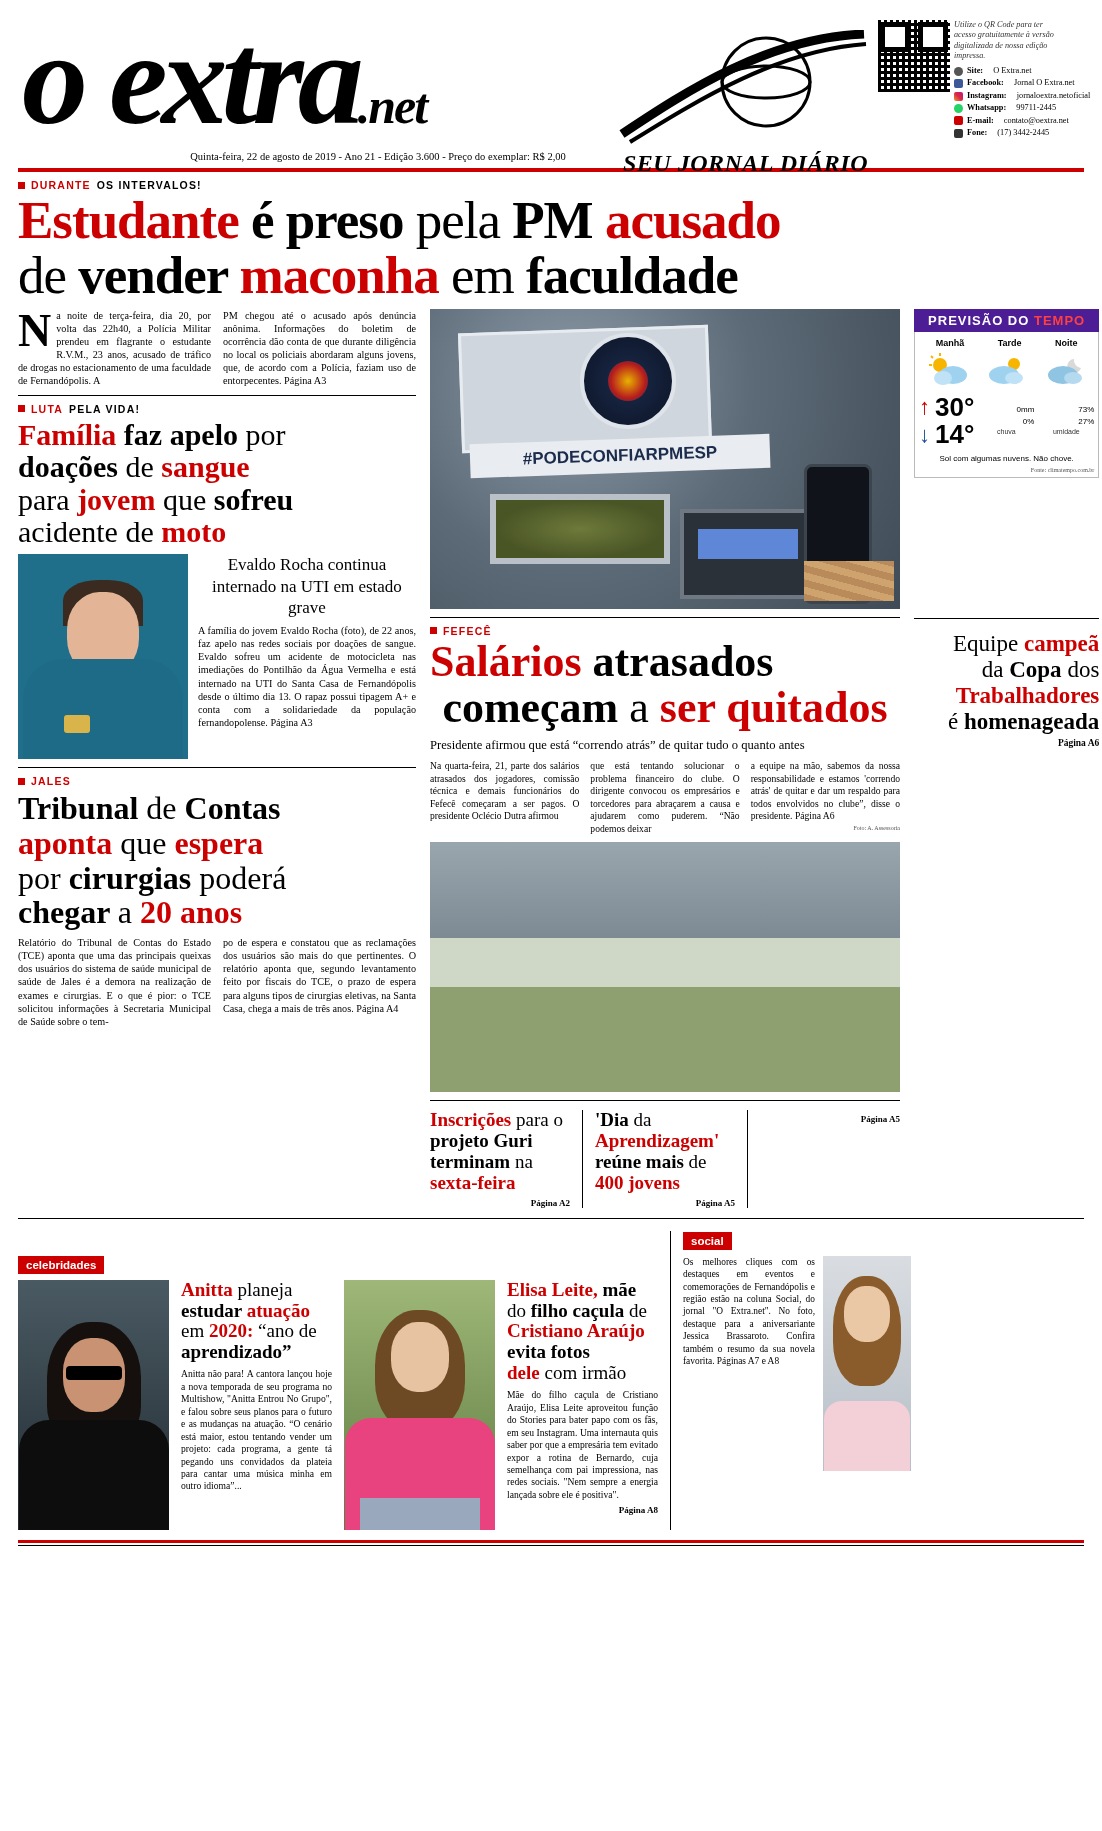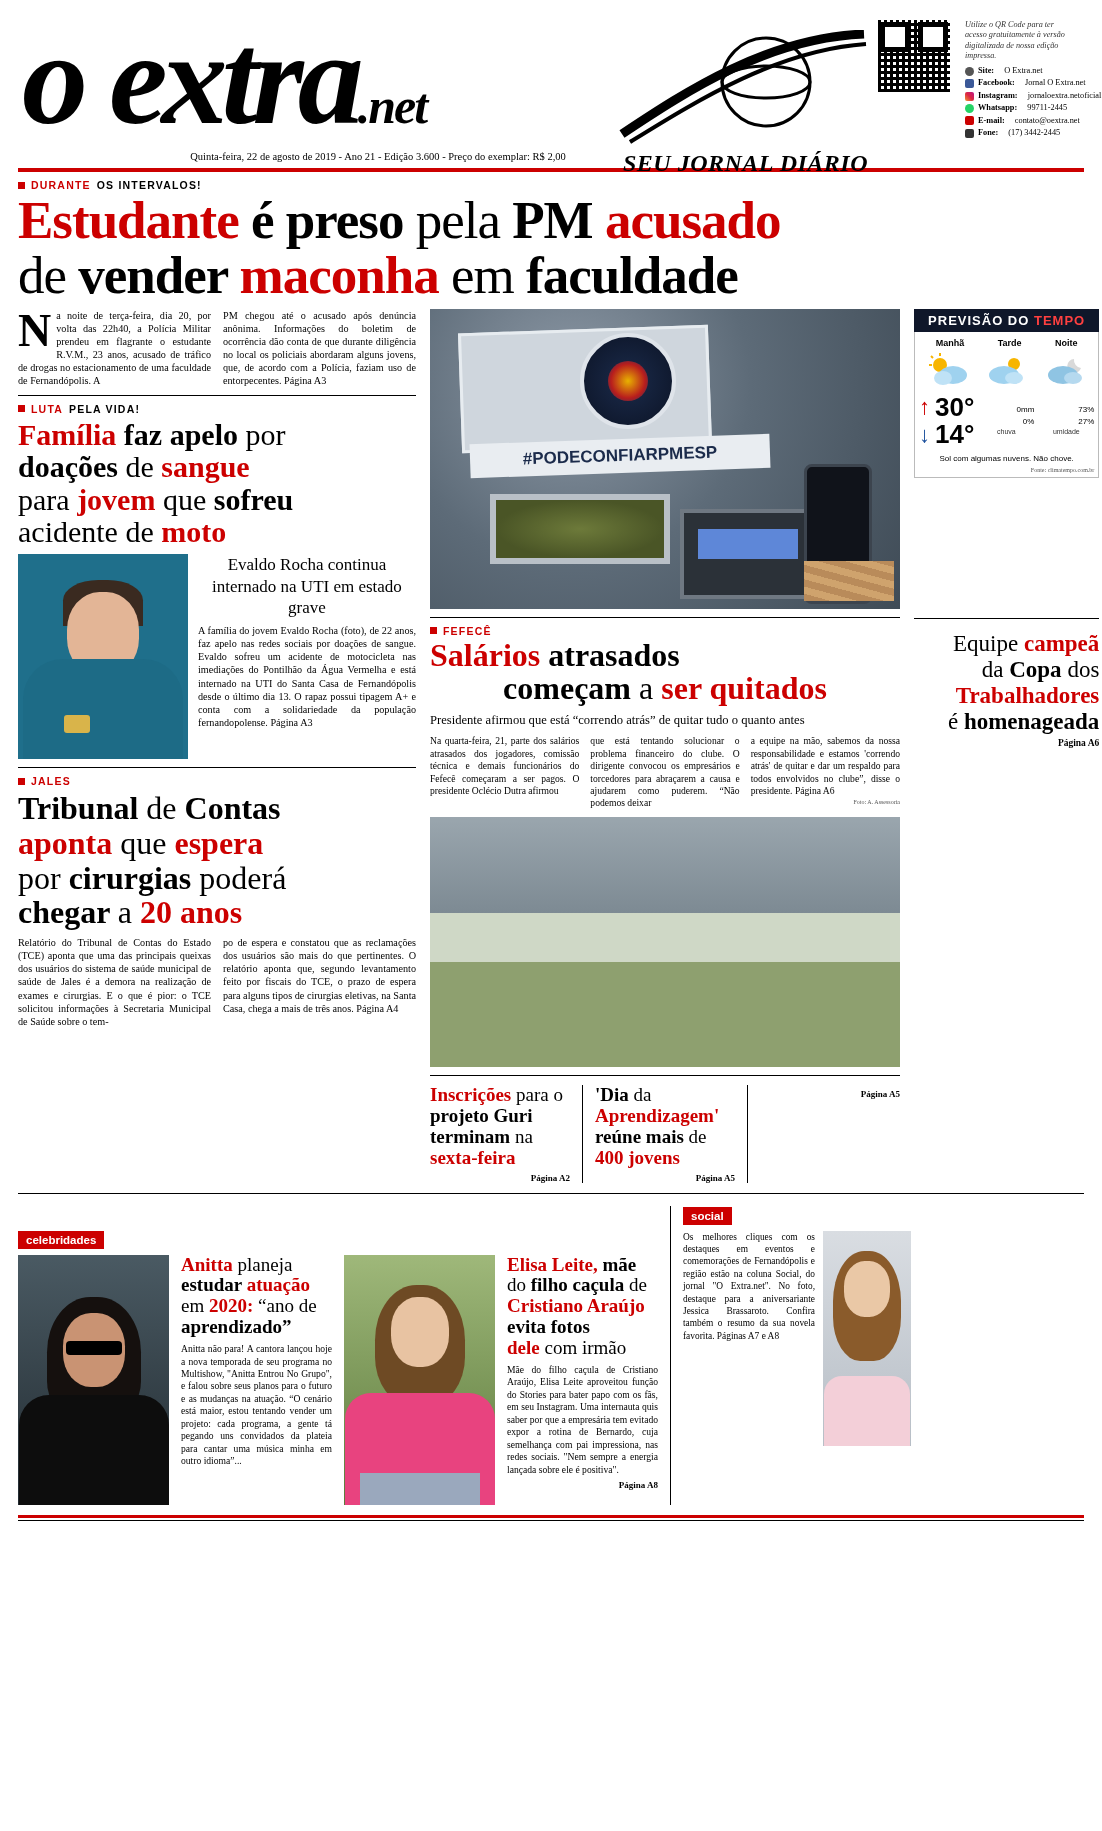--- a/index.html
+++ b/index.html
@@ -47,21 +47,21 @@
   }
   .dateline {
     font-family:"Liberation Serif", serif;
     font-size:10.5px;
     text-align:center;
     margin:12px 0 0 0;
     width:720px;
   }
 
   
-  .head-right { width:200px; padding-top:10px; display:flex; gap:15px; }
+  .head-right { width:200px; padding-top:10px; display:flex; gap:4px; }
   .qr {
     width:72px; height:72px;
     background:
       repeating-linear-gradient(90deg,#000 0 3px,#fff 3px 6px),
       repeating-linear-gradient(0deg,#000 0 3px,#fff 3px 6px);
     background-blend-mode:multiply;
     position:relative;
     flex:0 0 auto;
   }
   .qr::before, .qr::after {
@@ -165,21 +165,21 @@
   }
   .evaldo-body { font-size:10.2px; line-height:1.3; text-align:justify; }
 
   .tc-body { display:flex; gap:12px; font-size:10.2px; line-height:1.3; text-align:justify; margin-top:4px; }
 
   
   .drug-photo { width:470px; height:300px; }
   .fefece-head {
     font-family:"Liberation Serif", serif;
     font-weight:bold;
-    font-size:32px;
+    font-size:44px;
     line-height:1.05;
     margin:2px 0 6px 0;
   }
   .fefece-head .r { color:#cc0000; }
   .fefece-head .light { font-weight:normal; }
   .fefece-sub { font-size:12.6px; line-height:1.3; margin:0 0 7px 0; }
   .fefece-3col { display:flex; gap:11px; font-size:9.6px; line-height:1.3; text-align:justify; }
   .fefece-3col .cr { text-align:right; font-size:6px; color:#555; margin-top:2px; }
   .team-photo { width:470px; height:250px; margin-top:7px; }
 
@@ -191,21 +191,21 @@
     font-size:19px;
     line-height:1.1;
     margin:0;
   }
   .brief h3 .r { color:#cc0000; }
   .brief h3 .light { font-weight:normal; }
   .brief .pg { text-align:right; font-size:9px; font-weight:bold; margin-top:4px; }
 
   
   .wx-head {
-    background:#0f172a; color:#fff;
+    background:#4c1d95; color:#fff;
     font-family:"Liberation Sans", sans-serif;
     font-weight:bold; font-size:13px;
     letter-spacing:1px;
     text-align:center; padding:4px 0;
   }
   .wx-head .r { color:#ff4040; }
   .wx-box { border:1px solid #bbb; border-top:none; padding:6px 4px 4px; }
   .wx-times { display:flex; justify-content:space-around; font-family:"Liberation Sans",sans-serif; font-size:9px; font-weight:bold; }
   .wx-icons { display:flex; justify-content:space-around; align-items:center; height:40px; margin-top:2px;}
   .wx-temps { display:flex; align-items:center; margin-top:4px; gap:4px; }

